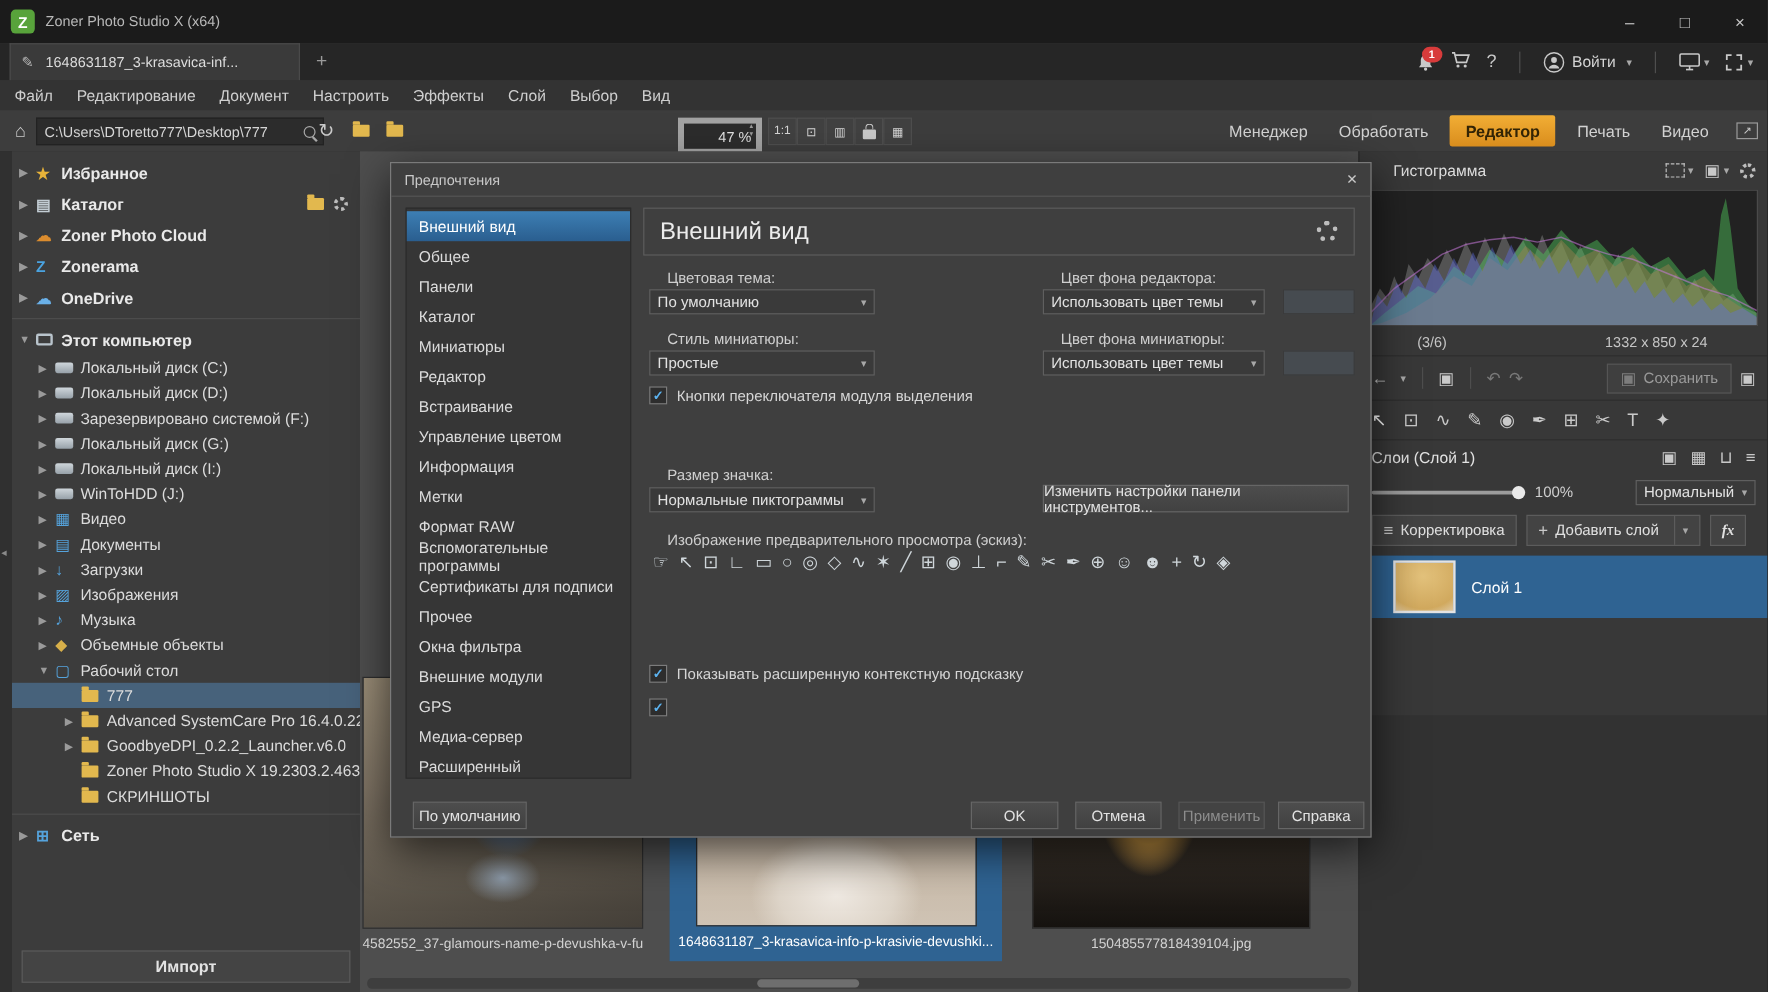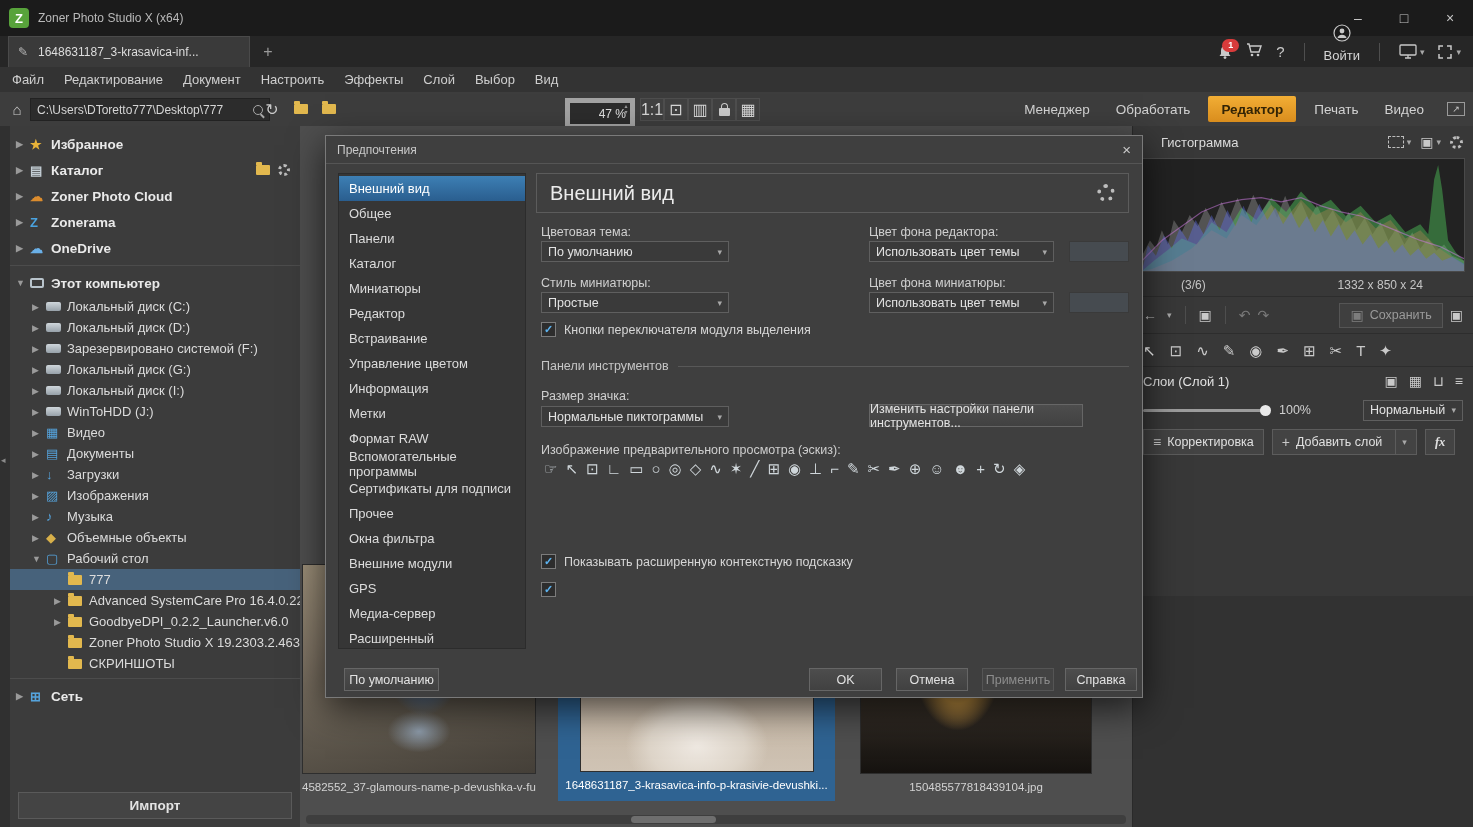--- a/index.html
+++ b/index.html
@@ -22,39 +22,39 @@
   
   .tabbar{position:absolute;left:0;top:36px;right:0;height:31px;background:#262626;display:flex;align-items:center;}
   .tab{margin-left:8px;height:30px;width:222px;background:#3a3a3a;border:1px solid #4a4a4a;border-bottom:none;
        display:flex;align-items:center;gap:7px;padding:0 9px;font-size:12px;color:#ddd;}
   .tabdoc{width:13px;height:13px;color:#b9b9b9;font-size:12px;line-height:13px;}
   .newtab{width:26px;height:22px;margin-left:5px;color:#9a9a9a;font-size:16px;display:flex;align-items:center;justify-content:center;}
   .tabbar-right{margin-left:auto;display:flex;align-items:center;gap:13px;padding-right:12px;height:100%;}
   .bellwrap{position:relative;display:flex;}
   .badge{position:absolute;top:-5px;right:-6px;min-width:13px;height:13px;border-radius:7px;background:#d83b3b;
          color:#fff;font-size:9px;font-weight:bold;display:flex;align-items:center;justify-content:center;padding:0 2px;}
-  .login{display:flex;align-items:center;gap:6px;color:#d5d5d5;font-size:13px;flex-direction:column;}
+  .login{display:flex;align-items:center;gap:6px;color:#d5d5d5;font-size:13px;}
 
   
   .menubar{position:absolute;left:0;top:67px;right:0;height:25px;background:#333;display:flex;align-items:center;
            gap:20px;padding-left:12px;font-size:13px;color:#cfcfcf;}
 
   
   .toolbar{position:absolute;left:0;top:92px;right:0;height:34px;background:#3d3d3d;border-bottom:1px solid #2c2c2c;}
   .pathbox{position:absolute;left:30px;top:6px;width:226px;height:21px;background:#2c2c2c;border:1px solid #222;
            display:flex;align-items:center;padding:0 6px;font-size:12px;color:#d5d5d5;}
   .lens{position:relative;width:8px;height:8px;border:1.5px solid #a8a8a8;border-radius:50%;margin-left:auto;}
   .lens::after{content:"";position:absolute;right:-3px;bottom:-3px;width:5px;height:1.5px;background:#a8a8a8;transform:rotate(45deg);}
   .tbicon{position:absolute;top:0;height:34px;display:flex;align-items:center;justify-content:center;color:#c9c9c9;}
   .zoombox{position:absolute;left:565px;top:6px;width:52px;height:21px;background:#2c2c2c;border:5px solid #a3a3a3;
            display:flex;align-items:center;justify-content:flex-end;padding:0 4px;font-size:12px;color:#e0e0e0;}
   .spin{position:absolute;left:620px;top:6px;width:12px;height:21px;display:flex;flex-direction:column;align-items:center;
         justify-content:center;font-size:6px;line-height:6px;color:#9a9a9a;}
   .sqbtn{position:absolute;top:6px;width:22px;height:21px;border:1px solid #4e4e4e;background:#414141;
-         display:flex;align-items:center;justify-content:center;font-size:16px;color:#d5d5d5;}
+         display:flex;align-items:center;justify-content:center;font-size:10px;color:#d5d5d5;}
   .lock{position:relative;width:11px;height:8px;background:#c9c9c9;border-radius:1px;margin-top:4px;}
   .lock::before{content:"";position:absolute;top:-5px;left:2px;width:7px;height:5px;border:1.5px solid #c9c9c9;
                 border-bottom:none;border-radius:4px 4px 0 0;box-sizing:border-box;}
   .modes{position:absolute;right:8px;top:0;height:34px;display:flex;align-items:center;}
   .mode{padding:0 13px;font-size:13.5px;color:#d2d2d2;}
   .mode.active{background:linear-gradient(#f2ae35,#d98d1d);color:#332405;font-weight:bold;border-radius:2px;
                height:26px;display:flex;align-items:center;margin:0 5px;}
   .extwin{width:16px;height:12px;border:1px solid #9a9a9a;display:flex;align-items:center;justify-content:center;
           font-size:9px;color:#c9c9c9;margin-left:10px;}
 
@@ -144,21 +144,21 @@
           box-shadow:0 10px 34px rgba(0,0,0,.65);z-index:10;}
   .dlg-title{height:27px;border-bottom:1px solid #555;display:flex;align-items:center;padding:0 11px;font-size:12px;color:#c9c9c9;}
   .dlg-close{margin-left:auto;font-size:15px;color:#c9c9c9;}
   .dlg-nav{position:absolute;left:12px;top:37px;width:188px;bottom:48px;background:#363636;border:1px solid #2c2c2c;padding-top:2px;box-sizing:border-box;}
   .nav-item{height:25px;display:flex;align-items:center;padding-left:10px;font-size:13px;color:#dcdcdc;}
   .nav-item.sel{background:linear-gradient(#3d7fb4,#2a5e8f);color:#fff;}
   .dlg-content{position:absolute;left:210px;top:37px;right:13px;bottom:48px;}
   .app-header{position:absolute;left:0;right:0;top:0;height:40px;border:1px solid #5c5c5c;display:flex;align-items:center;
               padding:0 13px;font-size:20px;color:#ececec;box-sizing:border-box;}
   .app-header .gear{margin-left:auto;width:18px;height:18px;border-width:4px;}
-  .flabel{position:absolute;font-size:12.5px;color:#cfcfcf;}
+  .flabel{position:absolute;font-size:12.5px;color:#cfcfcf;margin-left:15px;}
   .swatch{position:absolute;width:60px;height:21px;background:#464b50;border:1px solid #3a3a3a;box-sizing:border-box;}
   .cbrow{position:absolute;display:flex;align-items:center;}
   .cb{width:13px;height:13px;background:#2d2d2d;border:1px solid #7c7c7c;margin-right:8px;display:flex;
       align-items:center;justify-content:center;font-size:11px;font-weight:bold;color:#5cb3f0;box-sizing:content-box;}
   .cblabel{font-size:12.5px;color:#d6d6d6;}
   .grouphdr{position:absolute;left:5px;right:0;display:flex;align-items:center;gap:9px;font-size:12.5px;color:#c6c6c6;}
   .grouphdr::after{content:"";flex:1;border-top:1px solid #585858;}
   .iconrow{position:absolute;display:flex;align-items:center;gap:8px;}
   .iconrow .icn{font-size:15px;color:#cfd6da;}
   .btn{position:absolute;height:23px;background:linear-gradient(#4d4d4d,#414141);border:1px solid #666;
@@ -539,20 +539,24 @@
       <span class="panelbtn">
         <span class="icn">≡</span>
         <span>Корректировка</span>
       </span>
       <span class="panelbtn addlayer">
         <span class="icn">+</span>
         <span>Добавить слой</span>
         <span class="caret">▾</span>
       </span>
       <span class="panelbtn fxbtn">fx</span>
+    </div>
+    <div class="layeritem">
+      <div class="layerthumb img2"></div>
+      <div class="layername">Слой 1</div>
     </div>
     <div class="layers-rest"></div>
   </div>
 
   <div class="dialog">
     <div class="dlg-title">
       <span>Предпочтения</span>
       <span class="dlg-close">×</span>
     </div>
     <div class="dlg-nav">
@@ -605,30 +609,27 @@
           <span>Использовать цвет темы</span>
           <span class="caret">▾</span>
         </div>
       <div class="swatch" style="left:533px;top:119px;"></div>
 
       <div class="cbrow" style="left:5px;top:149px;">
         <span class="cb">✓</span>
         <span class="cblabel">Кнопки переключателя модуля выделения</span>
       </div>
 
-      <div class="grouphdr" style="top:186px;">
-          <span>Панели инструментов</span>
-        </div>
 
       <div class="flabel" style="left:5px;top:216px;">Размер значка:</div>
       <div class="dd" style="position:absolute;left:5px;top:233px;width:188px;">
           <span>Нормальные пиктограммы</span>
           <span class="caret">▾</span>
         </div>
-      <div class="btn" style="left:333px;top:231px;width:214px;">Изменить настройки панели инструментов...</div>
+      <div class="btn" style="left:333px;top:231px;width:255px;">Изменить настройки панели инструментов...</div>
 
       <div class="flabel" style="left:5px;top:270px;">Изображение предварительного просмотра (эскиз):</div>
       <div class="iconrow" style="left:8px;top:288px;">
         <span class="icn">☞</span>
         <span class="icn">↖</span>
         <span class="icn">⊡</span>
         <span class="icn">∟</span>
         <span class="icn">▭</span>
         <span class="icn">○</span>
         <span class="icn">◎</span>

